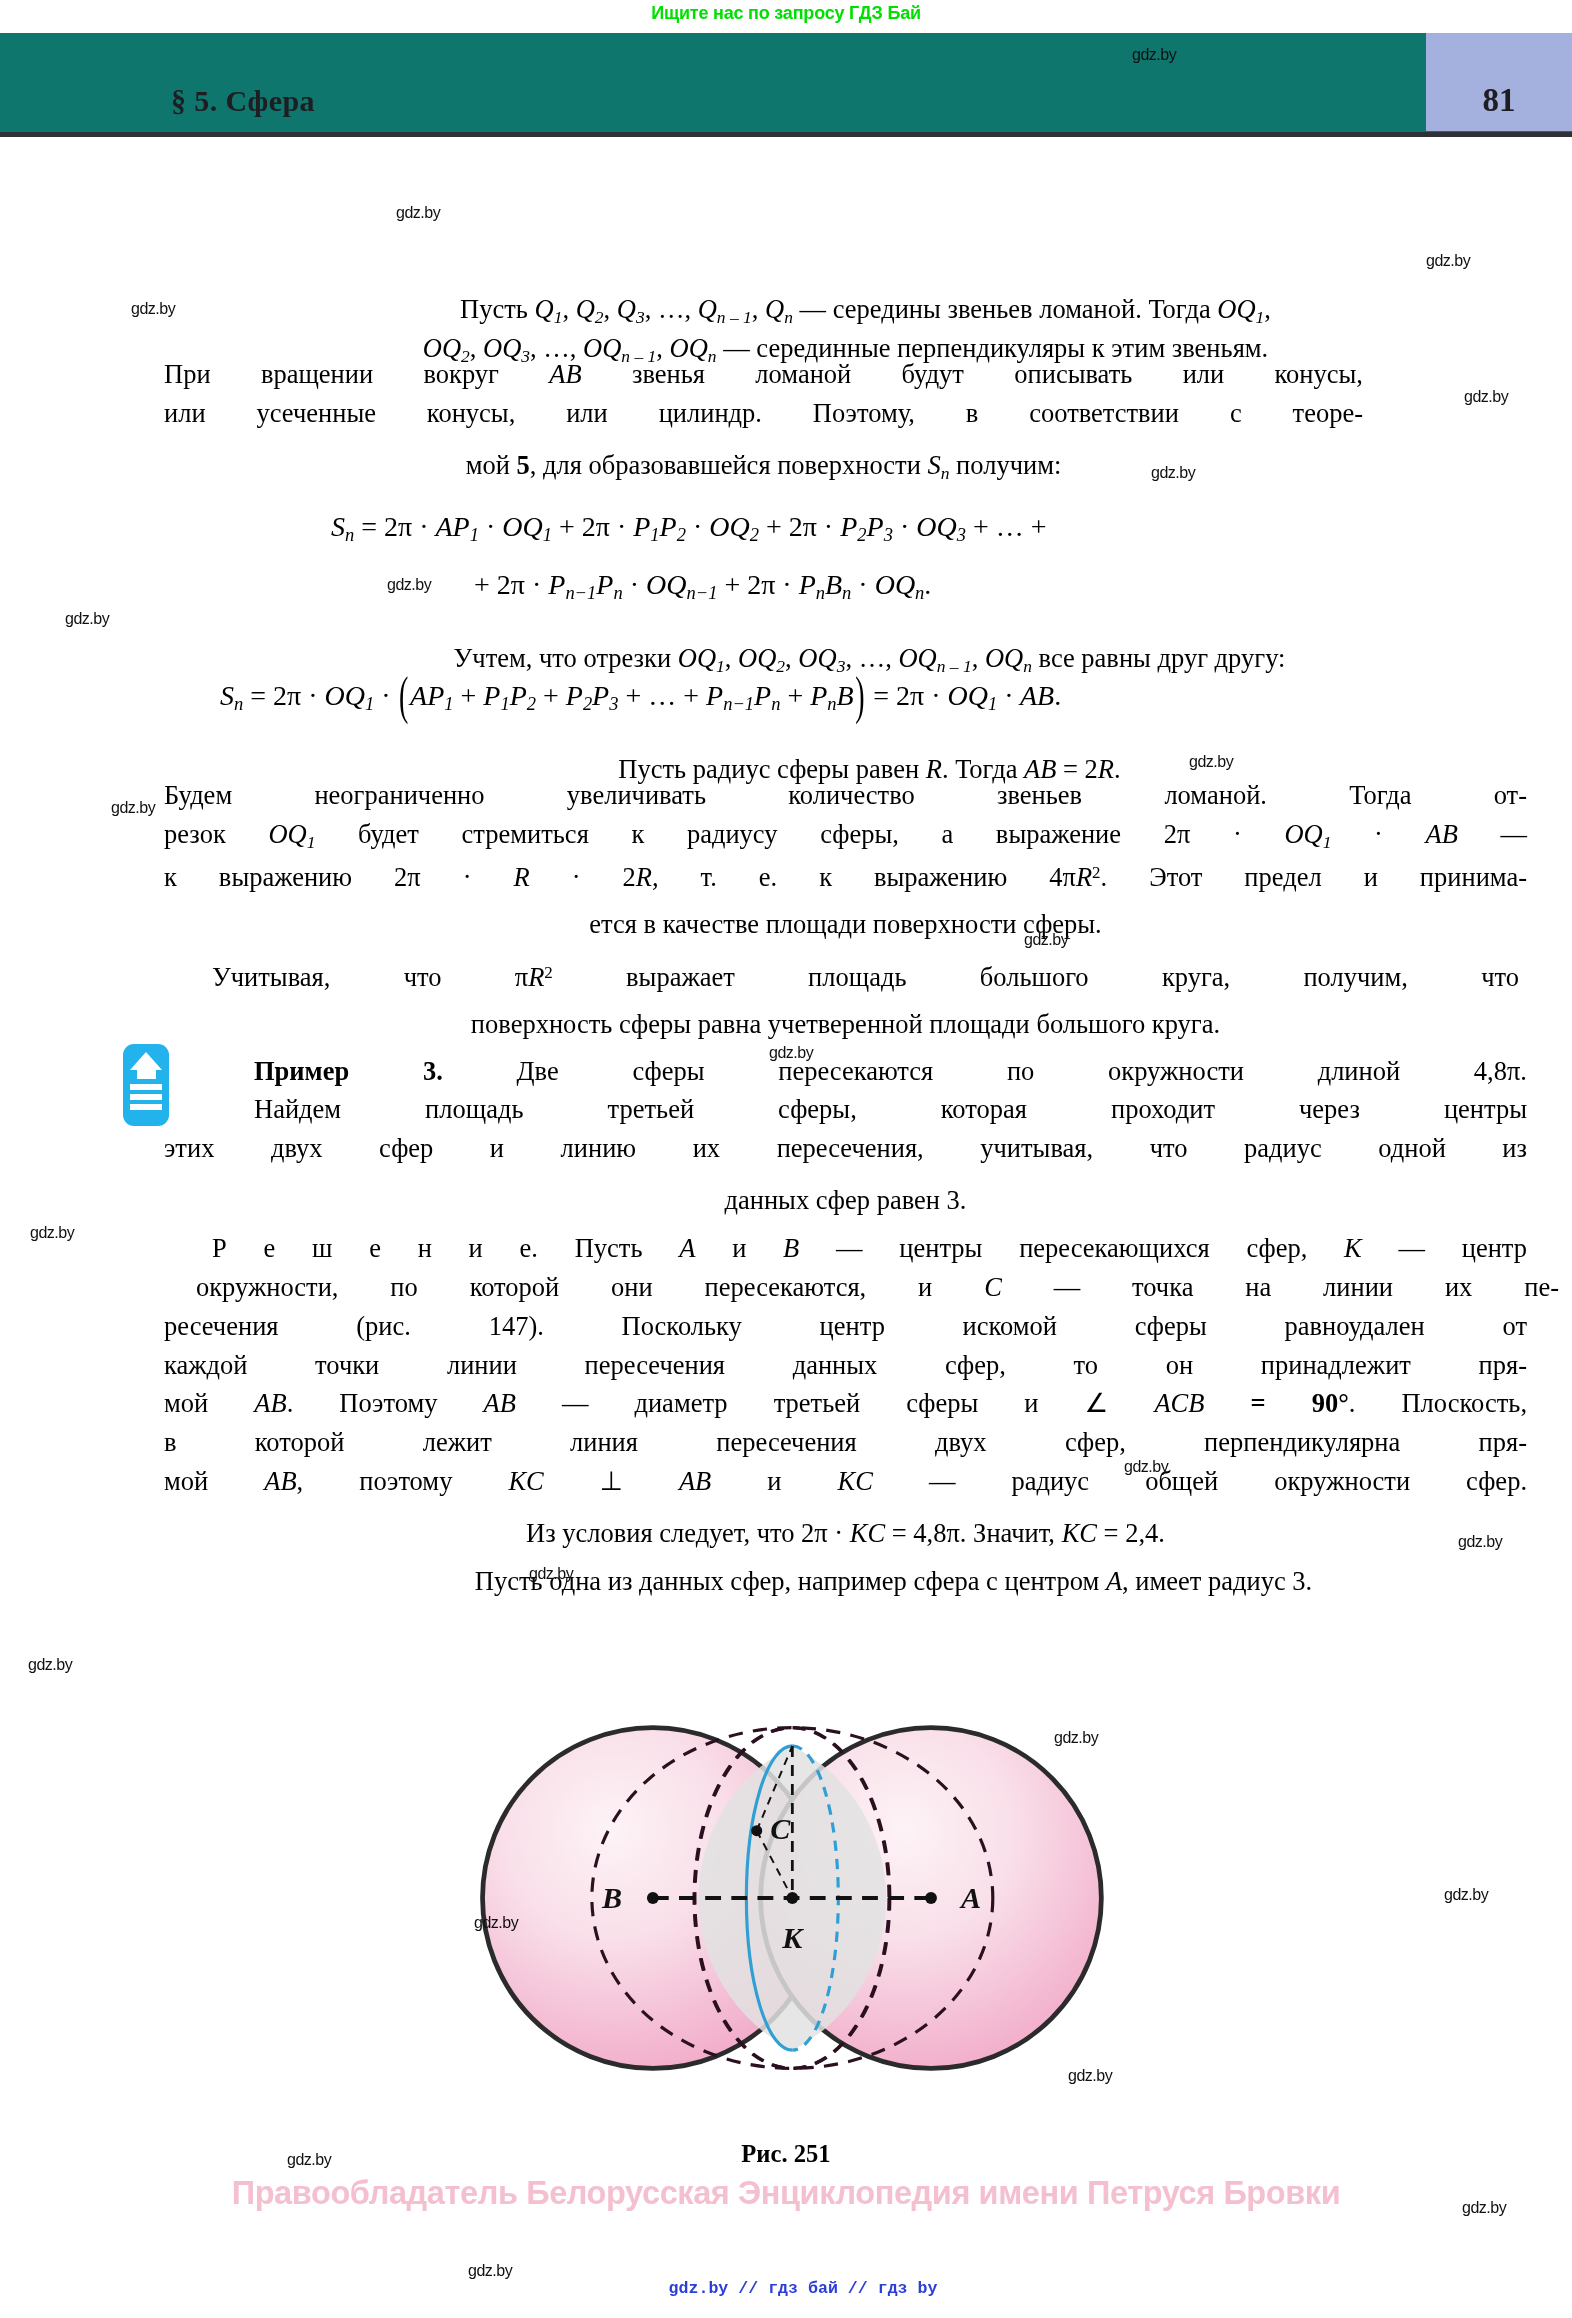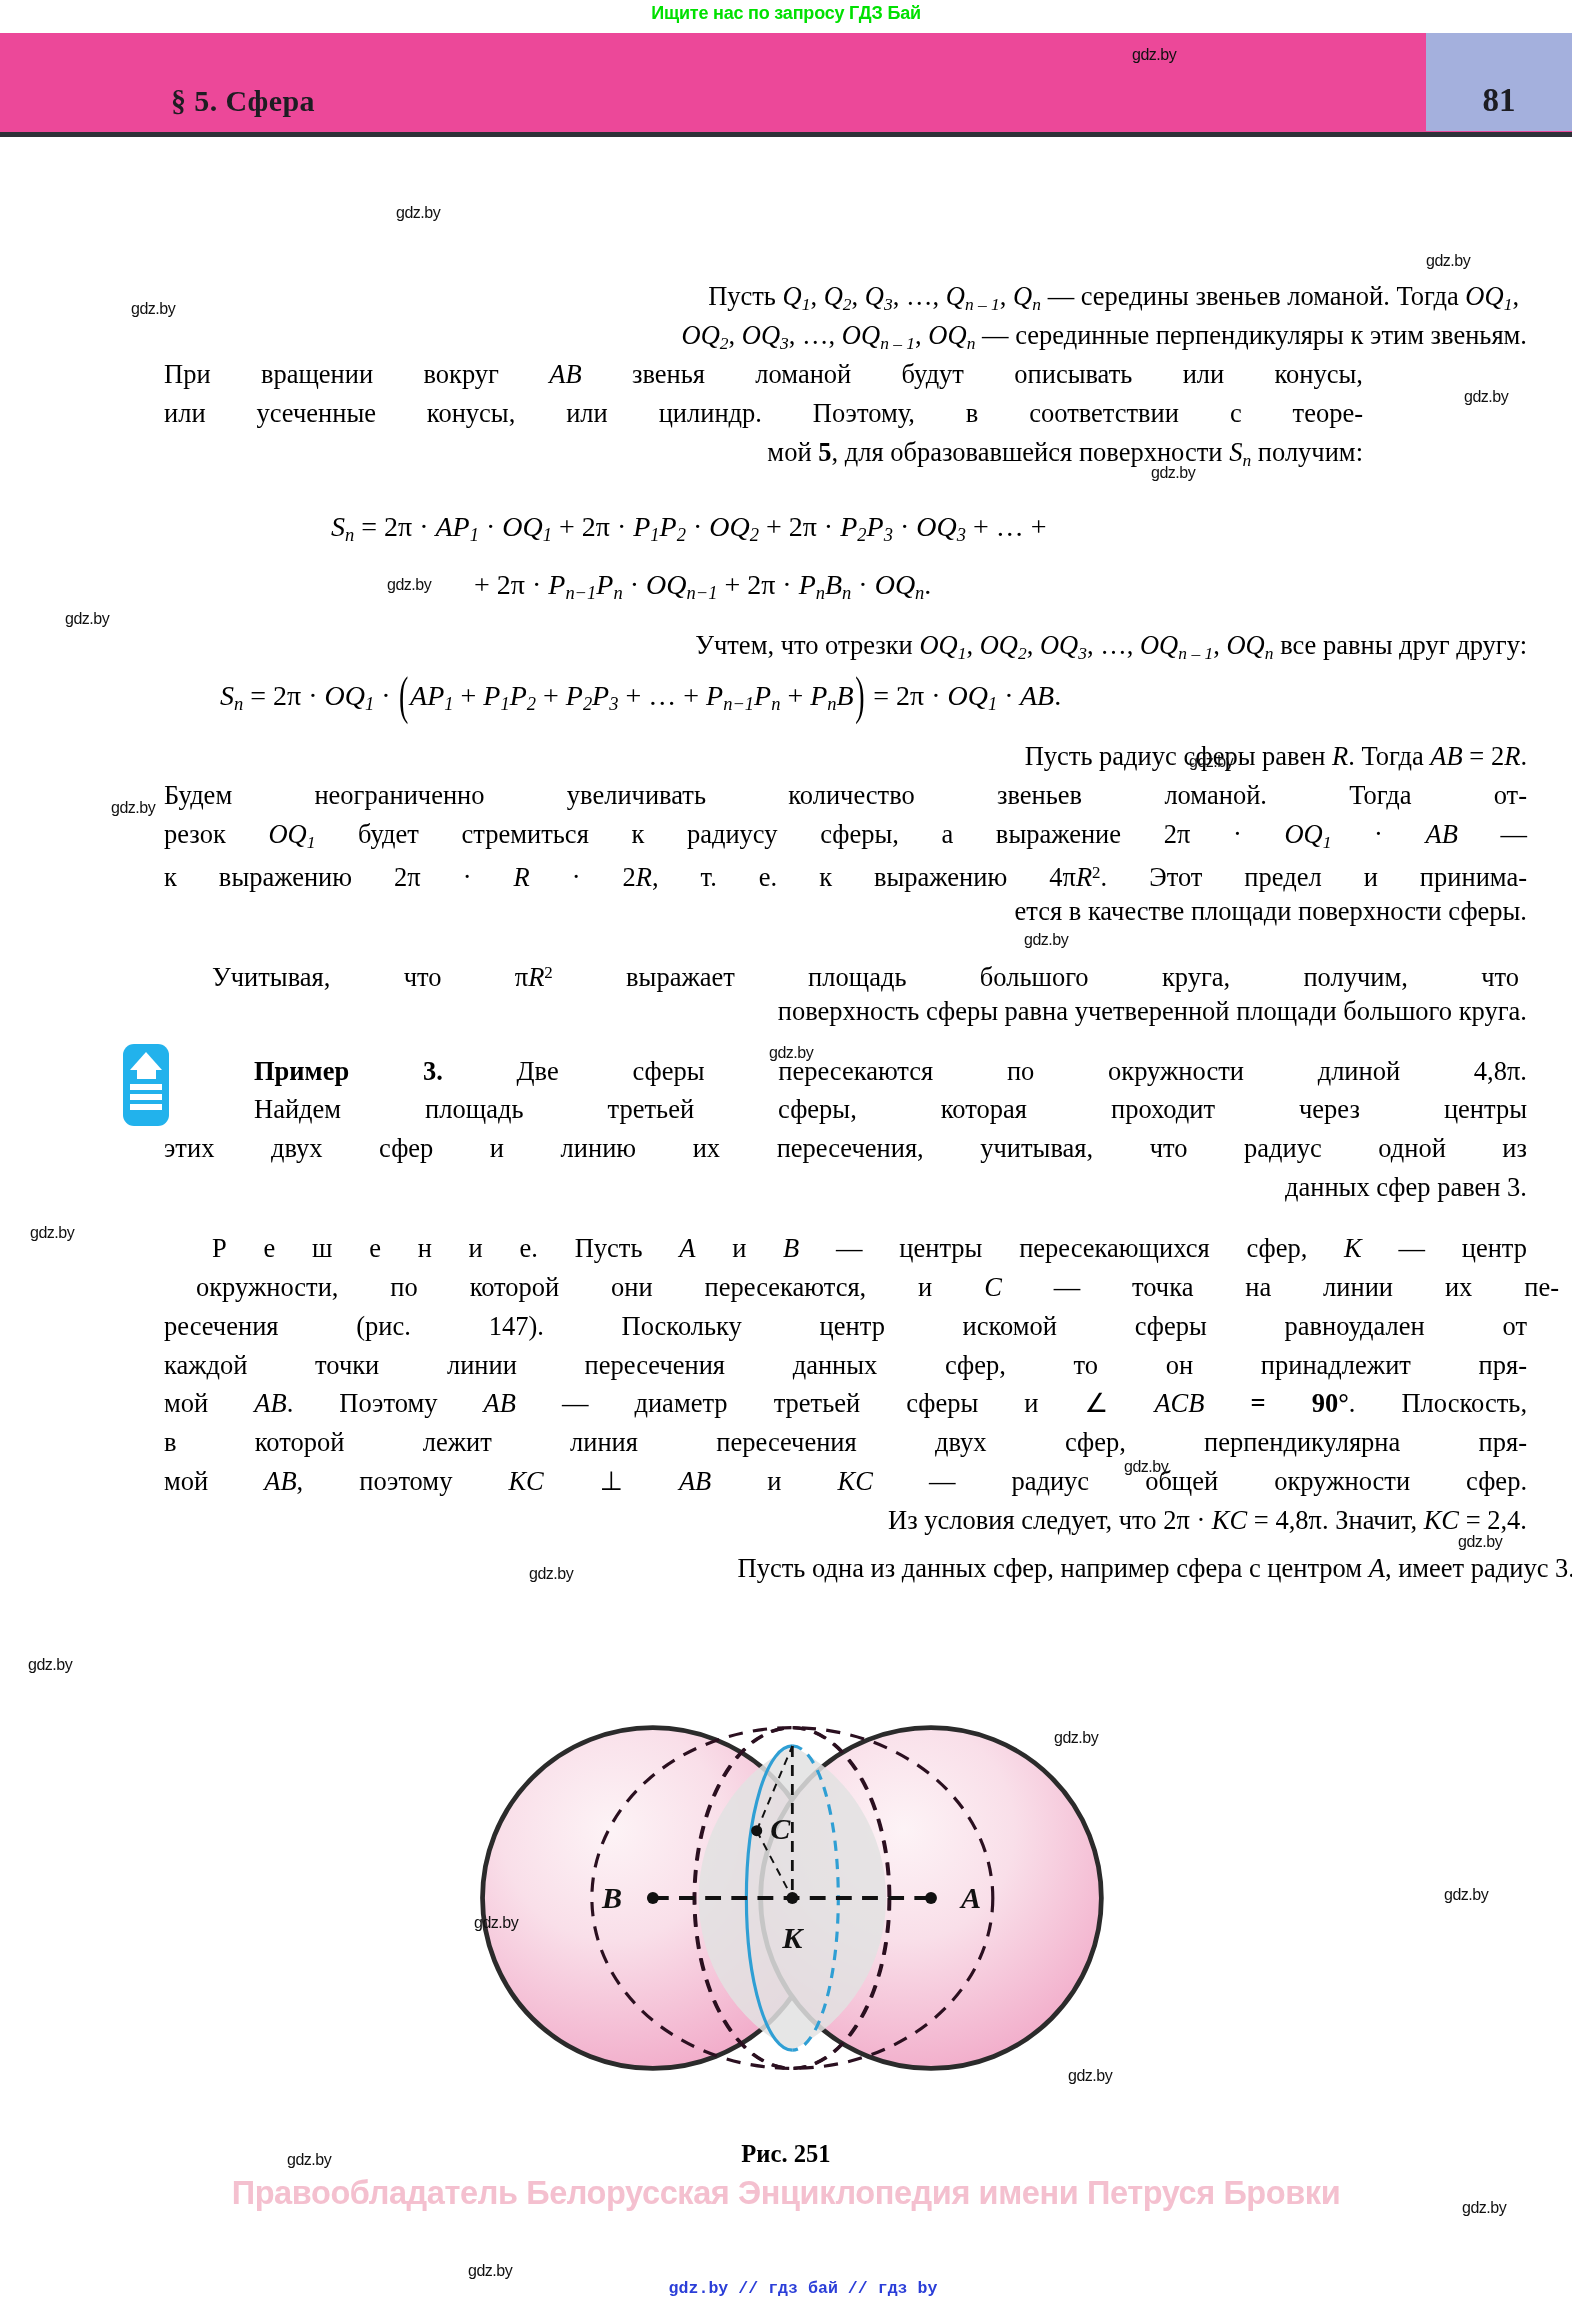--- a/index.html
+++ b/index.html
@@ -19,21 +19,21 @@
     font-family:"Liberation Sans", sans-serif;
     font-size:18px; font-weight:700;
     line-height:27px;
     letter-spacing:-0.2px;
   }
 
   
   .header {
     position:absolute; top:33px; left:0;
     width:1572px; height:104px;
-    background:#ec4899;
+    background:#0f766e;
     border-bottom:5.5px solid #2e3138;
     box-sizing:border-box;
   }
   .header-right-box {
     position:absolute; top:0; right:0;
     width:146px; height:98px;
     background:#a4b0dd;
   }
   .section-title {
     position:absolute; left:171px; top:51px;
@@ -52,21 +52,21 @@
   .content { position:absolute; left:0; top:0; width:1572px; }
 
   .para {
     position:absolute;
     font-size:26.5px;
     line-height:39px;
     color:#000;
     text-align:justify;
     text-justify:inter-word;
   }
-  .para.nojust { text-align:right; }
+  .para.nojust { text-align:center;margin-top:13px; }
 
   i, .it { font-style:italic; }
   .bold { font-weight:700; }
   sub { font-size:0.66em; vertical-align:-0.26em; font-style:italic; }
   sup { font-size:0.64em; vertical-align:0.48em; }
 
   
   .formula {
     position:absolute;
     font-size:28px;

